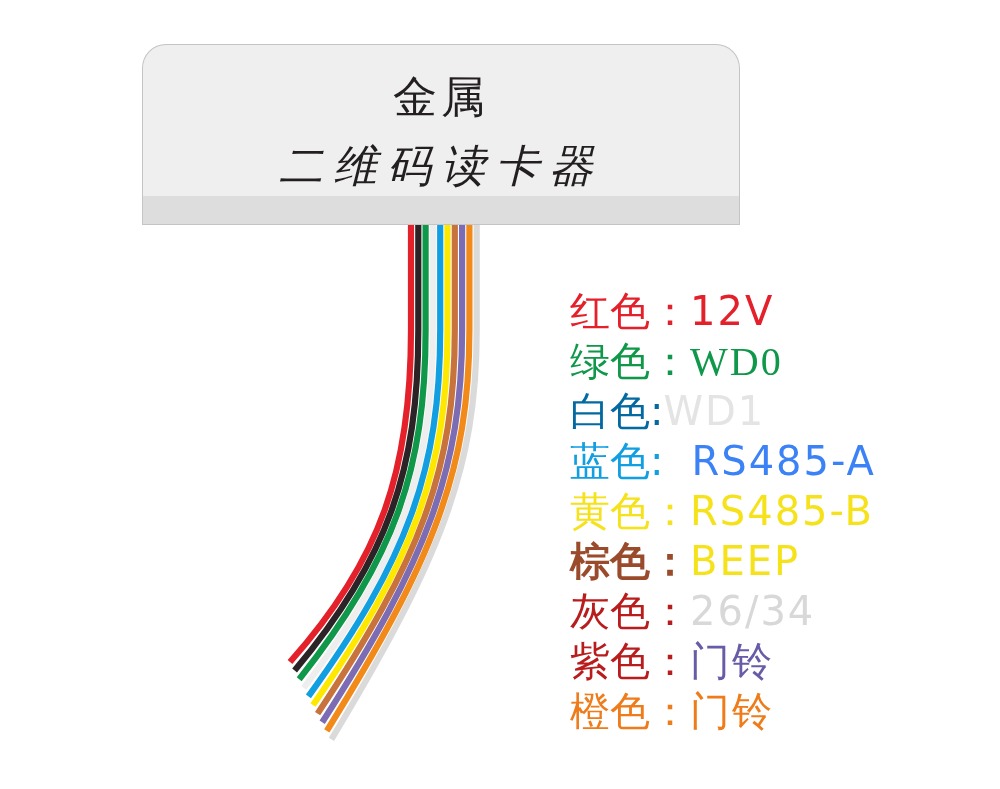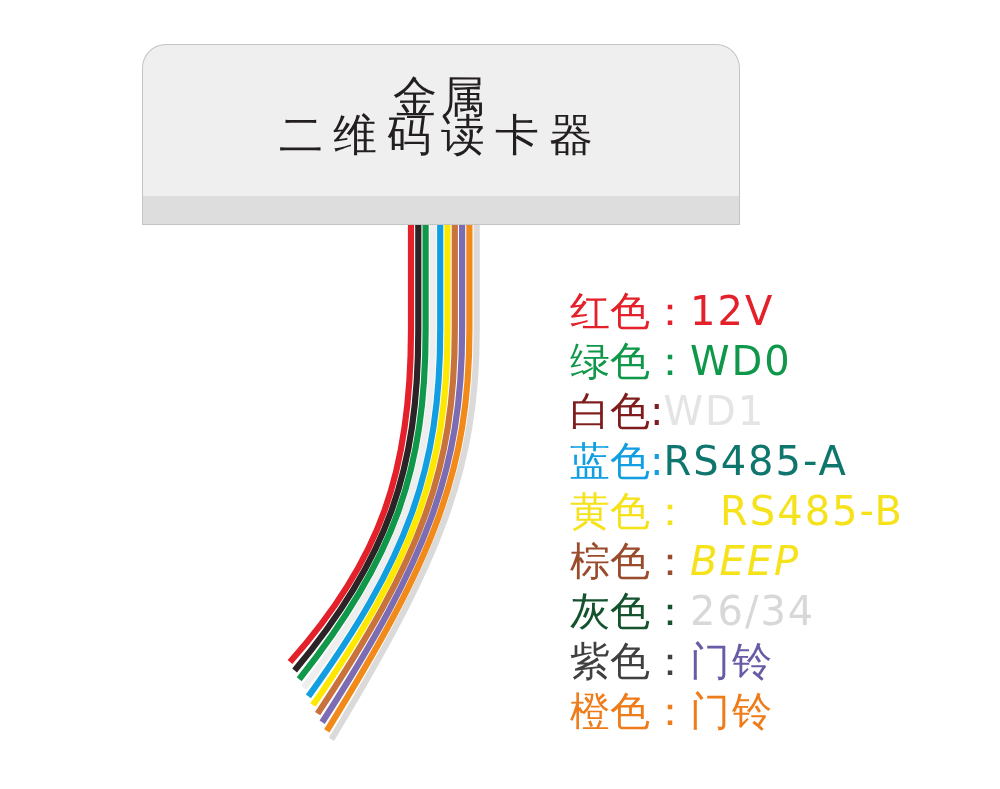--- a/index.html
+++ b/index.html
@@ -2,21 +2,21 @@
 <html><head>
 <meta charset="utf-8">
 <style>
   html, body { margin:0; padding:0; background:#ffffff; }
   body { width:1000px; height:789px; position:relative; overflow:hidden; font-family:"DejaVu Sans", sans-serif; }
   .reader { position:absolute; left:142px; top:44px; width:598px; height:154px; }
   .reader-body { position:absolute; left:0; top:0; width:596px; height:151px; background:#efefef; border:1px solid #c4c4c4; border-bottom:1px solid #b8b8b8; border-radius:24px 24px 0 0; }
   .reader-strip { position:absolute; left:0; top:152px; width:596px; height:28px; background:#dcdddc; border:1px solid #c4c4c4; border-top:none; }
   .title { position:absolute; left:0; width:598px; text-align:center; font-family:"DejaVu Serif", serif; color:#231f20; font-size:44px; line-height:46px; }
   .title.l1 { top:30px; letter-spacing:4px; }
-  .title.l2 { top:68px; letter-spacing:10px; }
+  .title.l2 { top:99px; letter-spacing:10px;font-style:italic; }
   svg.cable { position:absolute; left:0; top:0; }
   .legend { position:absolute; left:570px; top:286px; }
   .row { height:50px; font-size:40px; line-height:50px; white-space:nowrap; }
   .row span { display:inline-block; }
   .val { letter-spacing:2px; }
 </style>
 </head>
 <body>
 
 <svg class="cable" width="1000" height="789" viewBox="0 0 1000 789" id="cable-svg">
@@ -34,21 +34,21 @@
 
 <div class="reader">
   <div class="reader-body"></div>
   <div class="reader-strip"></div>
   <div class="title l1">金属</div>
   <div class="title l2">二维码读卡器</div>
 </div>
 
 <div class="legend">
   <div class="row"><span style="color: rgb(228, 32, 42);">红色：</span><span class="val" style="color: rgb(228, 32, 42);">12V</span></div>
-  <div class="row"><span style="color: rgb(16, 152, 74);">绿色：</span><span class="val" style="color: rgb(16, 152, 74);">WD0</span></div>
-  <div class="row"><span style="color: #7f1d1d;">白色:</span><span class="val" style="color: rgb(228, 228, 228);">WD1</span></div>
-  <div class="row"><span style="color: rgb(18, 159, 226);">蓝色:</span><span class="val" style="color: #0f766e;">RS485-A</span></div>
-  <div class="row"><span style="color: rgb(245, 226, 26);">黄色：</span><span class="val" style="color: rgb(245, 226, 26); margin-left: 30px;">RS485-B</span></div>
-  <div class="row"><span style="color: rgb(154, 75, 44);">棕色：</span><span class="val" style="color: rgb(245, 226, 26); font-style: italic;">BEEP</span></div>
-  <div class="row"><span style="color: #14532d; font-family: Liberation Mono, monospace;">灰色：</span><span class="val" style="color: rgb(216, 216, 216); text-align: right;">26/34</span></div>
-  <div class="row"><span style="color: #404040; text-align: right;">紫色：</span><span class="val" style="color: rgb(106, 91, 166);">门铃</span></div>
+  <div class="row"><span style="color: rgb(16, 152, 74);">绿色：</span><span class="val" style="color: rgb(16, 152, 74); font-family: Liberation Serif, serif;">WD0</span></div>
+  <div class="row"><span style="color: #0369a1;">白色:</span><span class="val" style="color: rgb(228, 228, 228);">WD1</span></div>
+  <div class="row"><span style="color: rgb(18, 159, 226);">蓝色:</span><span class="val" style="color: #3b82f6; margin-left: 28px;">RS485-A</span></div>
+  <div class="row"><span style="color: rgb(245, 226, 26);">黄色：</span><span class="val" style="color: rgb(245, 226, 26);">RS485-B</span></div>
+  <div class="row"><span style="color: rgb(154, 75, 44); font-weight: bold;">棕色：</span><span class="val" style="color: rgb(245, 226, 26);">BEEP</span></div>
+  <div class="row"><span style="color: #b91c1c; font-family: Liberation Mono, monospace;">灰色：</span><span class="val" style="color: rgb(216, 216, 216); text-align: right;">26/34</span></div>
+  <div class="row"><span style="color: #b91c1c; text-align: right;">紫色：</span><span class="val" style="color: rgb(106, 91, 166);">门铃</span></div>
   <div class="row"><span style="color: rgb(238, 124, 26);">橙色：</span><span class="val" style="color: rgb(238, 124, 26);">门铃</span></div>
 </div>
 
 </body></html>

